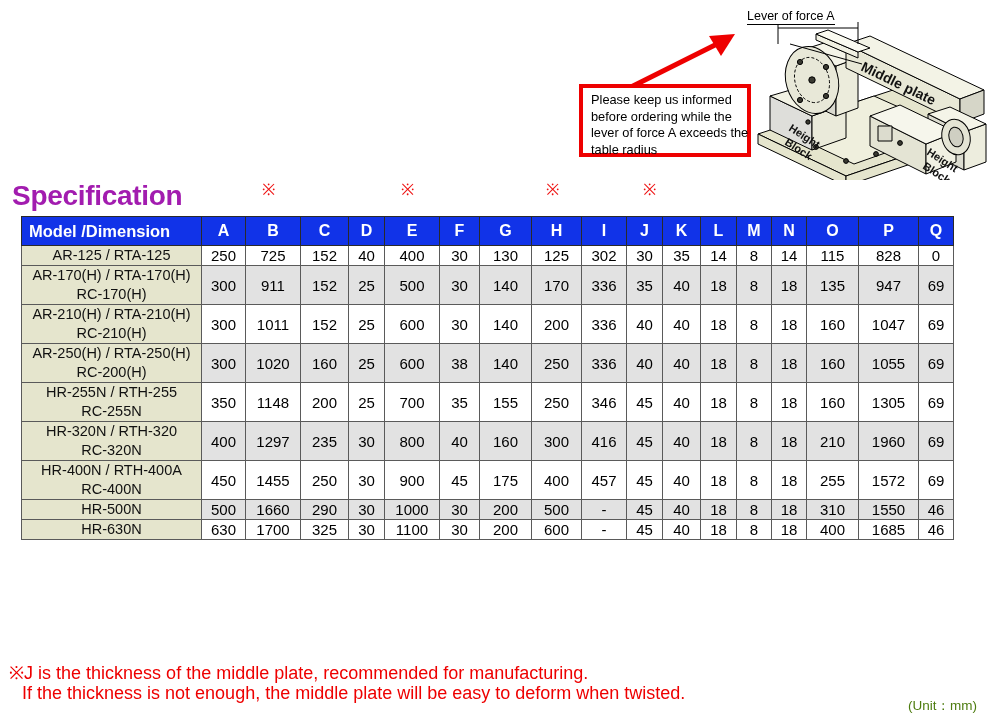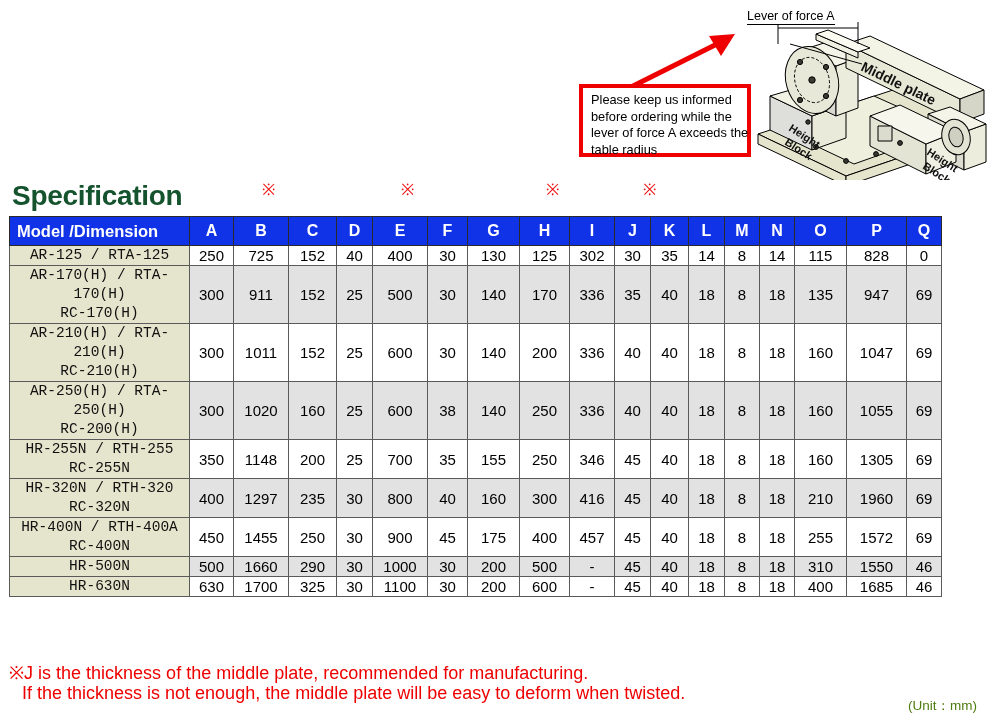--- a/index.html
+++ b/index.html
@@ -79,21 +79,21 @@
     pointer-events: none;
   }
 
   
   #spec-title {
     position: absolute;
     left: 12px;
     top: 180px;
     font-size: 28px;
     font-weight: bold;
-    color: #14532d;
+    color: #a21caf;
     letter-spacing: -0.3px;
     line-height: 32px;
   }
 
   
   .star-mark {
     position: absolute;
     top: 182px;
     font-size: 16px;
     color: #ee1111;
@@ -106,20 +106,21 @@
     position: absolute;
     left: 9px;
     top: 216px;
     width: 972px;
   }
   table#spec-table {
     border-collapse: collapse;
     table-layout: fixed;
     width: 808px;
     font-size: 14.5px;
+    margin-left: 12px;
   }
   table#spec-table th,
   table#spec-table td {
     border: 1px solid #5a5a5a;
     padding: 0;
     text-align: center;
     vertical-align: middle;
   }
   table#spec-table thead th {
     background: #1133e8;
@@ -134,21 +135,20 @@
     padding-left: 7px;
     font-size: 16.5px;
   }
   td.model-cell {
     background: #e5e5cd;
     text-align: left;
     padding-left: 9px;
     font-size: 14.5px;
     line-height: 19px;
     color: #111;
-    font-family: Liberation Mono, monospace;
   }
   td.model-cell .l2 { display: block; }
   tr.odd td.num { background: #ffffff; }
   tr.even td.num { background: #e2e2e2; }
   td.num { color: #000; font-size: 15px; }
 
   
   #footnote {
     position: absolute;
     left: 9px;

